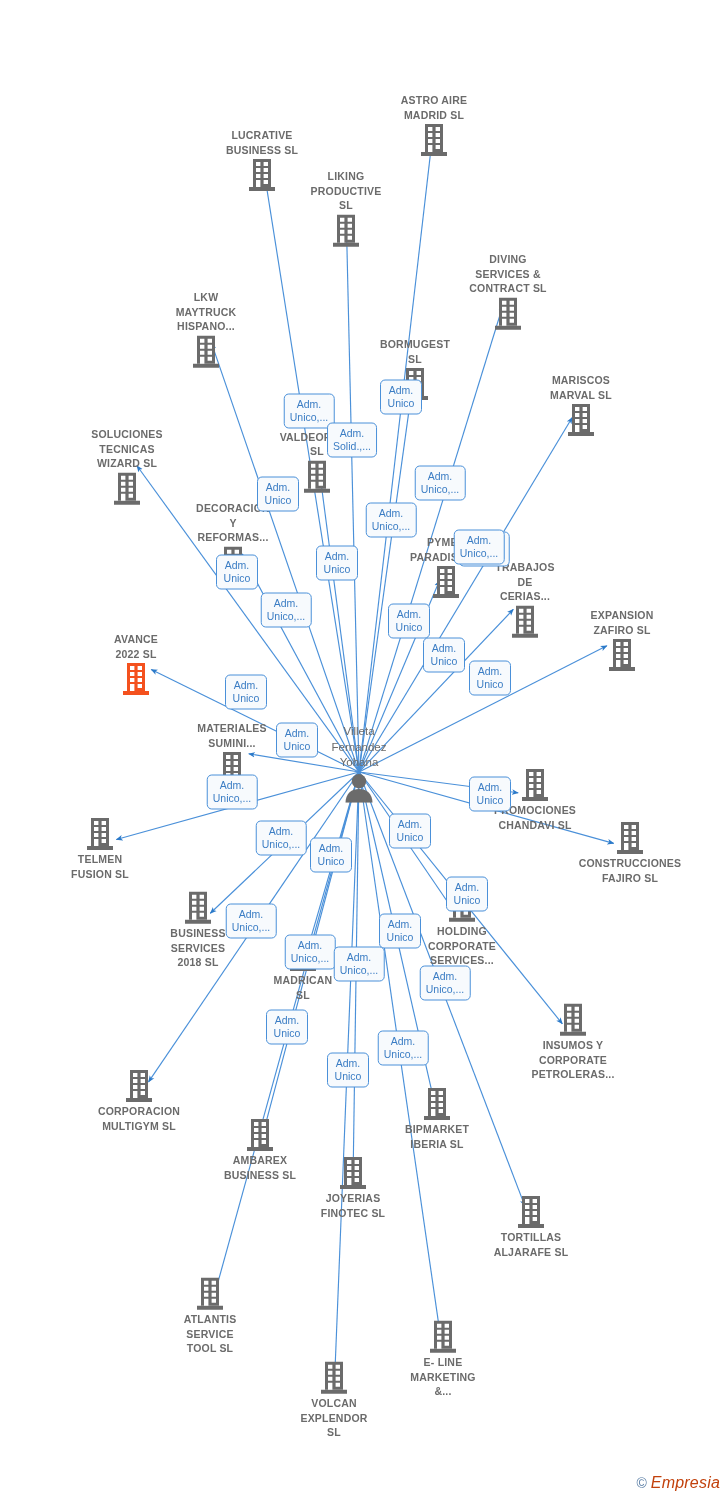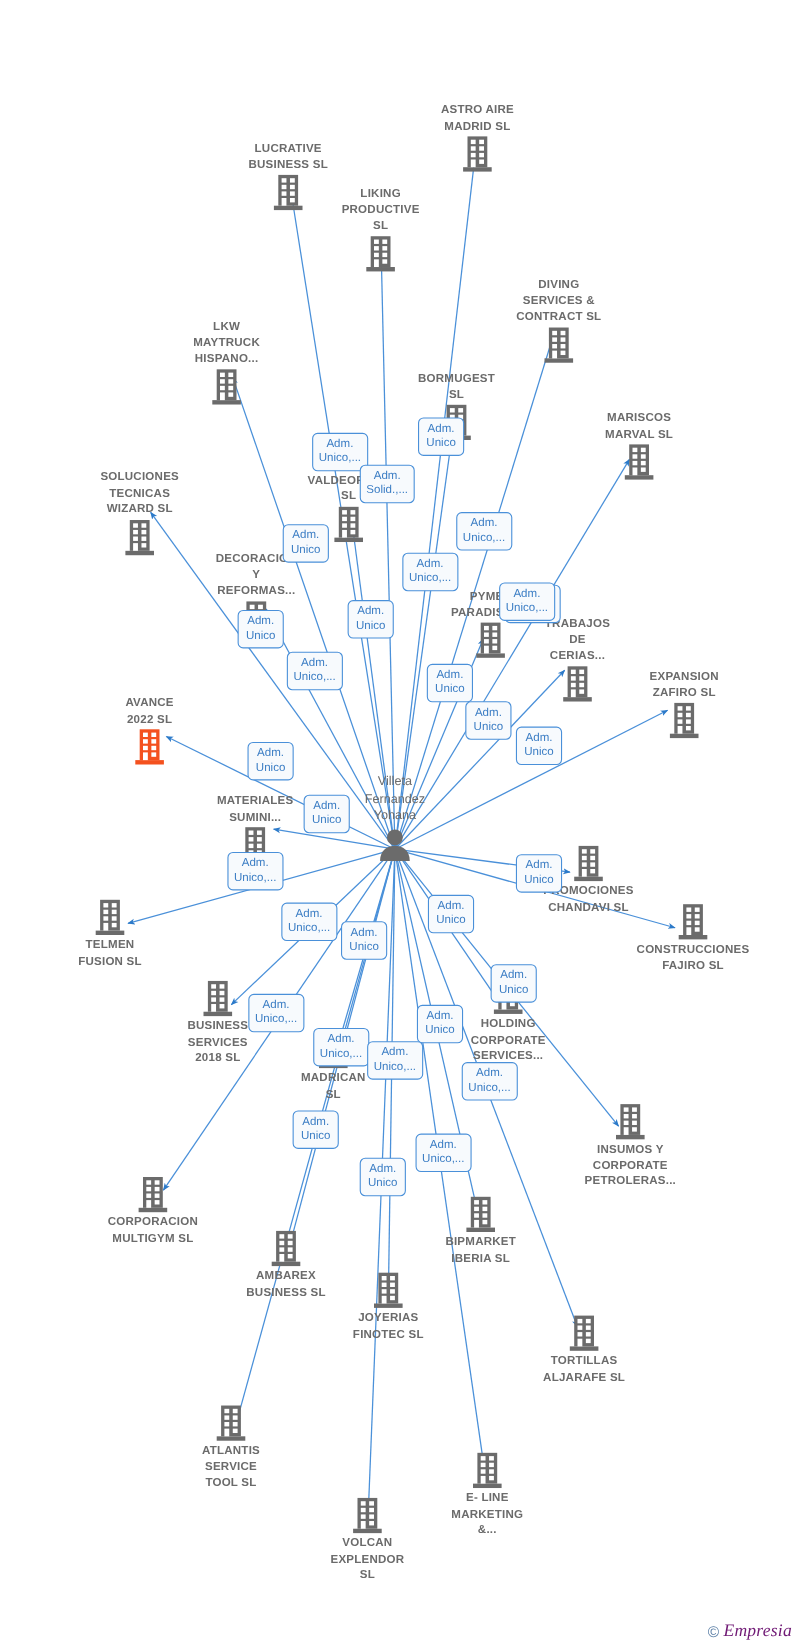--- a/index.html
+++ b/index.html
@@ -80,22 +80,22 @@
     position:absolute;
     right:8px;
     bottom:8px;
     display:flex;
     align-items:center;
     gap:4px;
     font-size:15px;
   }
   #watermark .copy{color:#5b7fa6;font-size:14px;}
   #watermark .brand{
-    color:#701a75;
-    font-family:Liberation Serif, serif;
+    color:#c2410c;
+    font-family:Liberation Sans, sans-serif;
     font-style:italic;
     font-size:16px;
     letter-spacing:.2px;
   }
 </style>
 </head>
 <body>
 
 <div id="stage">
 
@@ -133,21 +133,21 @@
         <line x1="359" y1="772" x2="264.3610696343447" y2="1128.568899256459" marker-end="url(#arrow)"></line>
         <line x1="359" y1="772" x2="353.2481487414863" y2="1166.0018112081875" marker-end="url(#arrow)"></line>
         <line x1="359" y1="772" x2="524.9304741167288" y2="1206.1204264681855" marker-end="url(#arrow)"></line>
         <line x1="359" y1="772" x2="214.52955953569762" y2="1294.6145463775772" marker-end="url(#arrow)"></line>
         <line x1="359" y1="772" x2="440.5715549969696" y2="1337.1743453361464" marker-end="url(#arrow)"></line>
         <line x1="359" y1="772" x2="334.6816343920082" y2="1378.013670951155" marker-end="url(#arrow)"></line>
       </g>
   </svg>
 
   <div id="node-layer">
-      <div class="person-node" style="left: 359px; top: 743px;">
+      <div class="person-node" style="left: 359px; top: 763px;">
         <div class="caption">Villeta
 Fernandez
 Yohana</div>
         <div class="glyph">
   <svg width="34" height="30" viewBox="0 0 34 30" xmlns="http://www.w3.org/2000/svg">
     <circle cx="17" cy="8.5" r="7.2" fill="#6b6b6b"></circle>
     <path d="M3.5 30 C3.5 20.5 9.8 16.2 17 16.2 C24.2 16.2 30.5 20.5 30.5 30 Z" fill="#6b6b6b"></path>
   </svg></div>
       </div>
       <div class="node above" style="left: 434px; top: 101px;">

